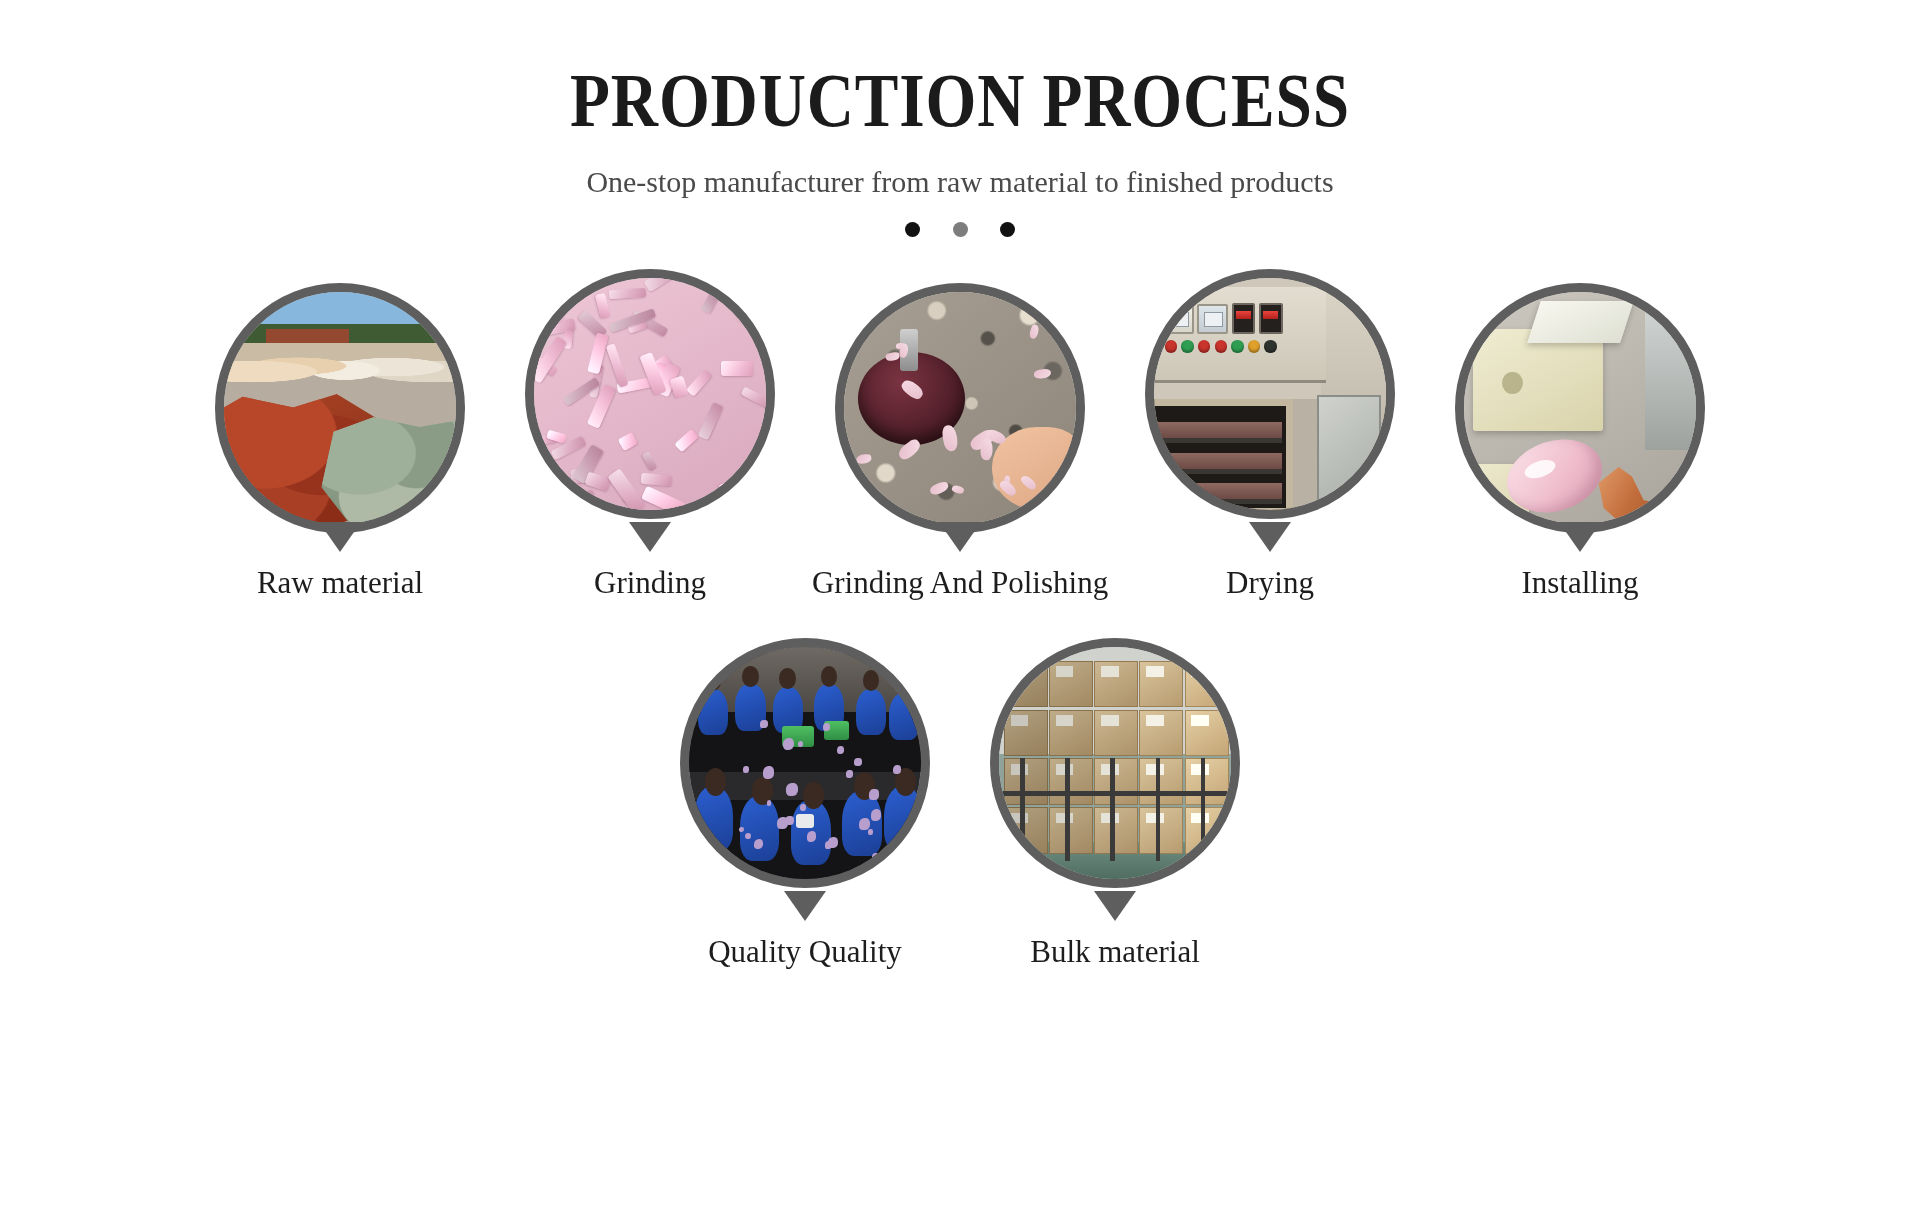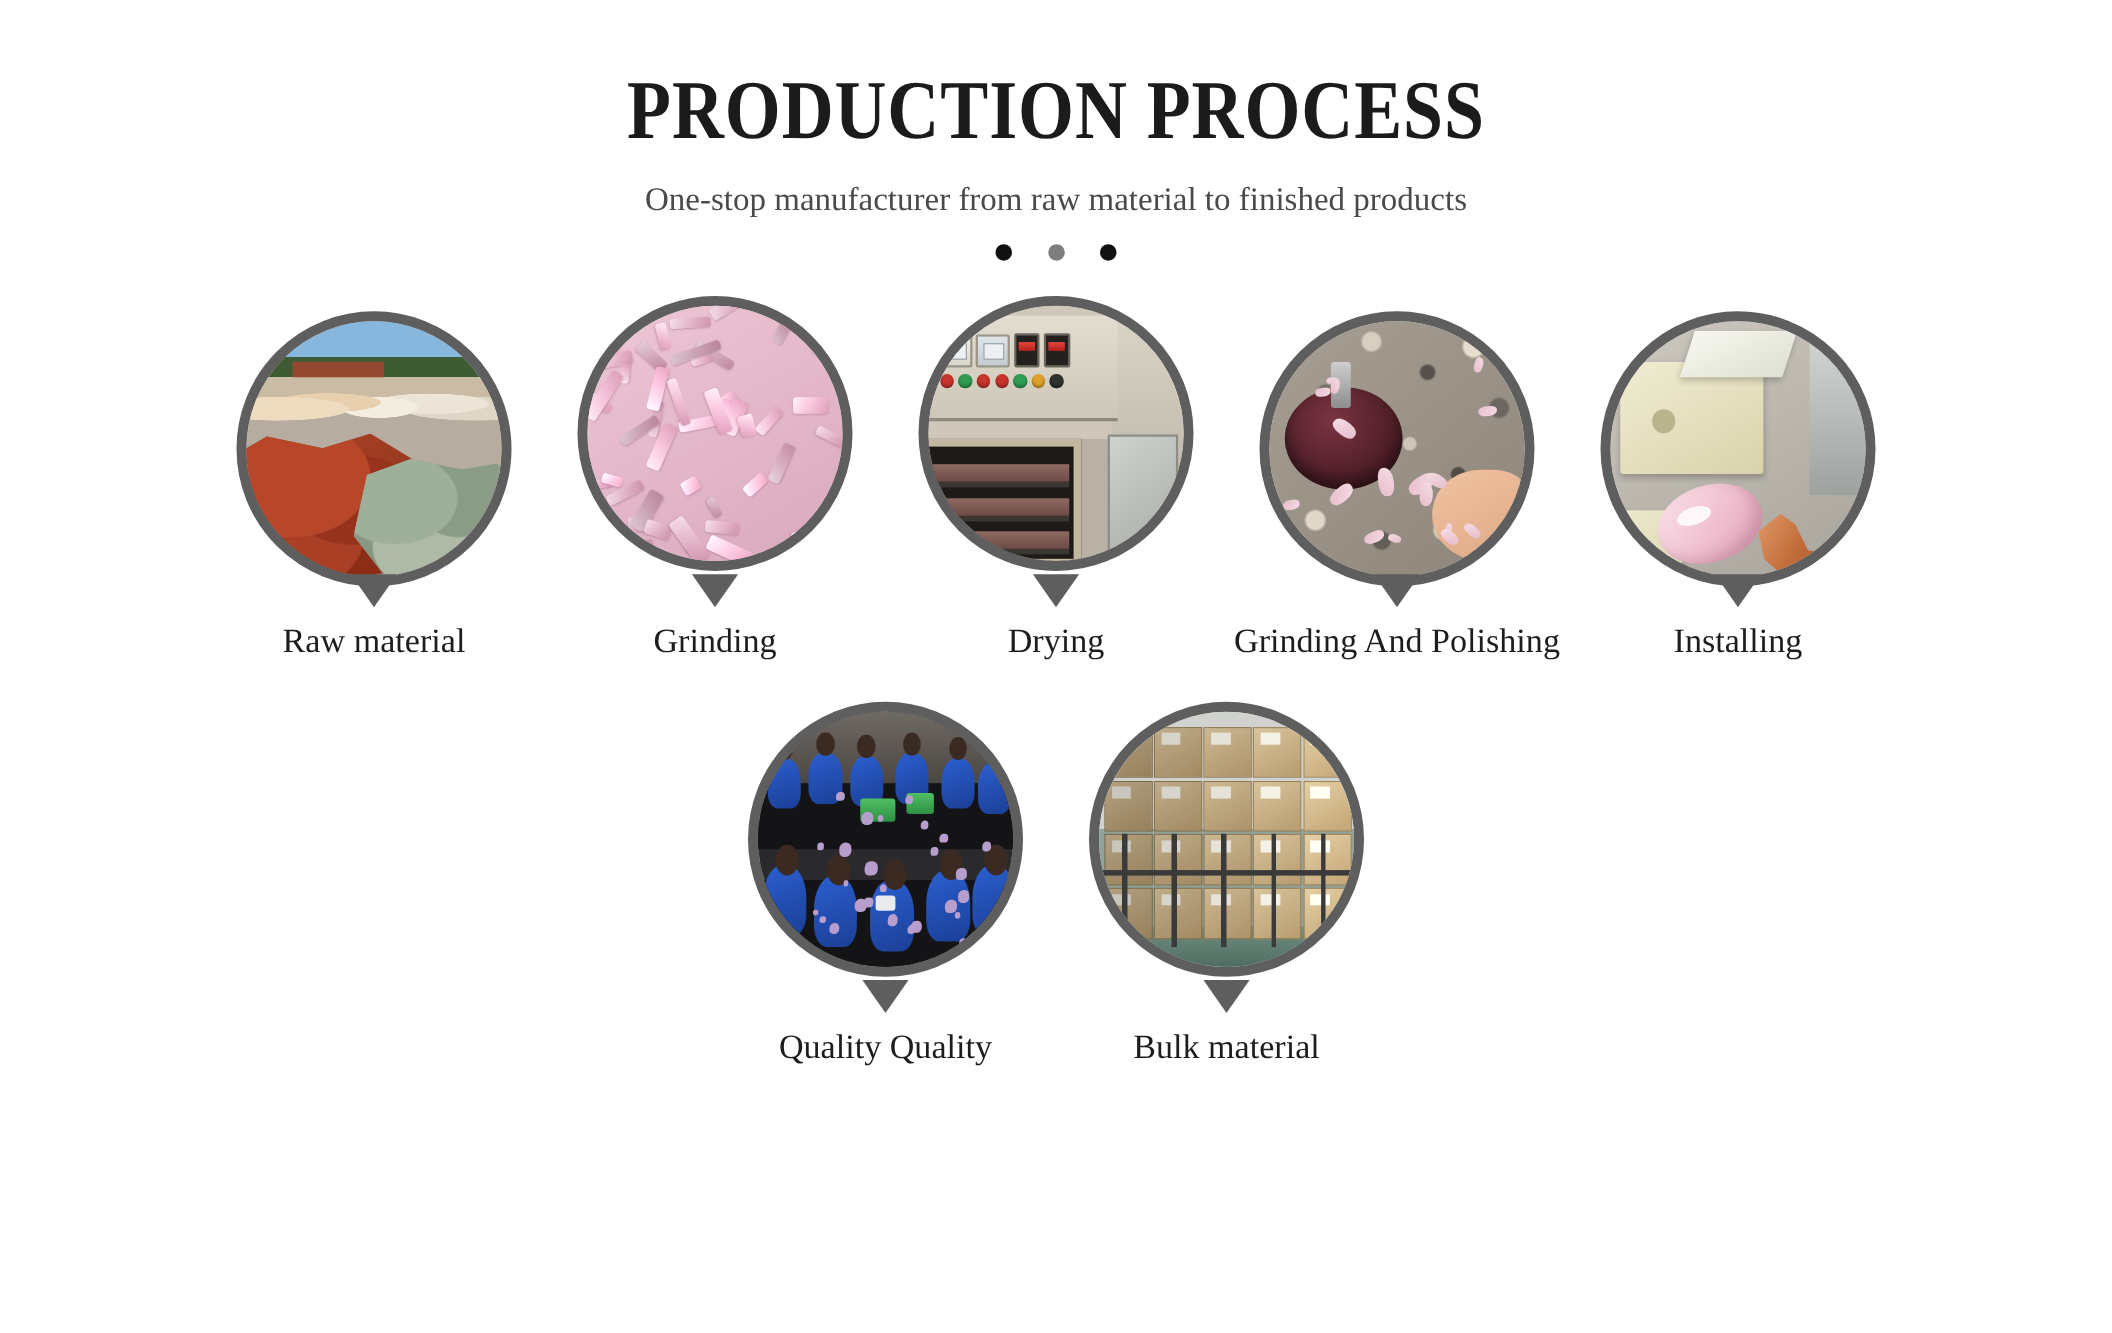--- a/index.html
+++ b/index.html
@@ -336,20 +336,51 @@
             <i style="width: 46.1534px; height: 14.6359px; left: 30.2296%; top: 88.5983%; transform: rotate(54.4722deg); filter: brightness(0.995386);"></i>
             <i style="width: 18.9281px; height: 9.47355px; left: 5.40192%; top: 66.3941%; transform: rotate(15.8935deg); filter: brightness(1.15013);"></i>
             <i style="width: 25.3879px; height: 10.4686px; left: 24.0928%; top: 9.93064%; transform: rotate(75.6481deg); filter: brightness(1.05339);"></i>
             <i style="width: 42.8662px; height: 12.9545px; left: 19.6355%; top: 52.5412%; transform: rotate(-66.2639deg); filter: brightness(1.0785);"></i>
           </div>
       </div>
       <div class="pointer"></div>
       <div class="caption">Grinding</div>
     </div>
 
+    <div class="step">
+      <div class="badge">
+        <div class="art art-grind" id="grind-art">
+          <div class="grit"></div>
+          <div class="wheel"></div>
+          <div class="spindle"></div>
+          <div class="hand"></div>
+        <span class="chip" style="width: 25.5018px; height: 14.026px; left: 54.4369%; top: 60.8877%; transform: rotate(148.37deg);"></span>
+            <span class="chip" style="width: 22.7712px; height: 12.5242px; left: 24.4438%; top: 39.3185%; transform: rotate(40.4282deg);"></span>
+            <span class="chip" style="width: 13.6538px; height: 7.50957px; left: 17.924%; top: 26.4571%; transform: rotate(173.968deg);"></span>
+            <span class="chip" style="width: 18.6927px; height: 10.281px; left: 37.149%; top: 82.5011%; transform: rotate(160.101deg);"></span>
+            <span class="chip" style="width: 25.8387px; height: 14.2113px; left: 40.0942%; top: 59.7961%; transform: rotate(83.2708deg);"></span>
+            <span class="chip" style="width: 10.0052px; height: 5.50287px; left: 22.2164%; top: 21.947%; transform: rotate(1.2554deg);"></span>
+            <span class="chip" style="width: 11.2911px; height: 6.2101px; left: 67.5649%; top: 80.2626%; transform: rotate(105.166deg);"></span>
+            <span class="chip" style="width: 15.8691px; height: 8.72802px; left: 1.22611%; top: 15.5329%; transform: rotate(99.4468deg);"></span>
+            <span class="chip" style="width: 23.5418px; height: 12.948px; left: 23.1014%; top: 65.1406%; transform: rotate(141.876deg);"></span>
+            <span class="chip" style="width: 13.9635px; height: 7.67993px; left: 23.0177%; top: 23.5056%; transform: rotate(103.564deg);"></span>
+            <span class="chip" style="width: 19.5292px; height: 10.7411px; left: 61.1728%; top: 59.8623%; transform: rotate(28.956deg);"></span>
+            <span class="chip" style="width: 16.9303px; height: 9.31167px; left: 81.9123%; top: 33.3713%; transform: rotate(175.829deg);"></span>
+            <span class="chip" style="width: 21.3767px; height: 11.7572px; left: 56.841%; top: 65.5634%; transform: rotate(95.2955deg);"></span>
+            <span class="chip" style="width: 15.4856px; height: 8.51708px; left: 5.26768%; top: 70.1177%; transform: rotate(171.799deg);"></span>
+            <span class="chip" style="width: 16.8373px; height: 9.26052px; left: 75.9824%; top: 79.9723%; transform: rotate(43.1165deg);"></span>
+            <span class="chip" style="width: 12.1973px; height: 6.70849px; left: 46.368%; top: 83.7694%; transform: rotate(20.3603deg);"></span>
+            <span class="chip" style="width: 14.4049px; height: 7.92272px; left: 78.844%; top: 15.6323%; transform: rotate(107.975deg);"></span>
+            <span class="chip" style="width: 17.9295px; height: 9.86122px; left: 66.6452%; top: 82.2771%; transform: rotate(43.7369deg);"></span>
+          </div>
+      </div>
+      <div class="pointer"></div>
+      <div class="caption">Grinding And Polishing</div>
+    </div>
+
     <div class="step lift">
       <div class="badge">
         <div class="art art-dry">
           <div class="wall"></div>
           <div class="panel">
             <div class="meter m1"></div>
             <div class="meter m2"></div>
             <div class="disp d1"></div>
             <div class="disp d2"></div>
             <div class="lamps" id="dry-lamps">
@@ -365,51 +396,20 @@
           <div class="cab">
             <div class="tray t1"></div>
             <div class="tray t2"></div>
             <div class="tray t3"></div>
           </div>
           <div class="door"></div>
         </div>
       </div>
       <div class="pointer"></div>
       <div class="caption">Drying</div>
-    </div>
-
-    <div class="step">
-      <div class="badge">
-        <div class="art art-grind" id="grind-art">
-          <div class="grit"></div>
-          <div class="wheel"></div>
-          <div class="spindle"></div>
-          <div class="hand"></div>
-        <span class="chip" style="width: 25.5018px; height: 14.026px; left: 54.4369%; top: 60.8877%; transform: rotate(148.37deg);"></span>
-            <span class="chip" style="width: 22.7712px; height: 12.5242px; left: 24.4438%; top: 39.3185%; transform: rotate(40.4282deg);"></span>
-            <span class="chip" style="width: 13.6538px; height: 7.50957px; left: 17.924%; top: 26.4571%; transform: rotate(173.968deg);"></span>
-            <span class="chip" style="width: 18.6927px; height: 10.281px; left: 37.149%; top: 82.5011%; transform: rotate(160.101deg);"></span>
-            <span class="chip" style="width: 25.8387px; height: 14.2113px; left: 40.0942%; top: 59.7961%; transform: rotate(83.2708deg);"></span>
-            <span class="chip" style="width: 10.0052px; height: 5.50287px; left: 22.2164%; top: 21.947%; transform: rotate(1.2554deg);"></span>
-            <span class="chip" style="width: 11.2911px; height: 6.2101px; left: 67.5649%; top: 80.2626%; transform: rotate(105.166deg);"></span>
-            <span class="chip" style="width: 15.8691px; height: 8.72802px; left: 1.22611%; top: 15.5329%; transform: rotate(99.4468deg);"></span>
-            <span class="chip" style="width: 23.5418px; height: 12.948px; left: 23.1014%; top: 65.1406%; transform: rotate(141.876deg);"></span>
-            <span class="chip" style="width: 13.9635px; height: 7.67993px; left: 23.0177%; top: 23.5056%; transform: rotate(103.564deg);"></span>
-            <span class="chip" style="width: 19.5292px; height: 10.7411px; left: 61.1728%; top: 59.8623%; transform: rotate(28.956deg);"></span>
-            <span class="chip" style="width: 16.9303px; height: 9.31167px; left: 81.9123%; top: 33.3713%; transform: rotate(175.829deg);"></span>
-            <span class="chip" style="width: 21.3767px; height: 11.7572px; left: 56.841%; top: 65.5634%; transform: rotate(95.2955deg);"></span>
-            <span class="chip" style="width: 15.4856px; height: 8.51708px; left: 5.26768%; top: 70.1177%; transform: rotate(171.799deg);"></span>
-            <span class="chip" style="width: 16.8373px; height: 9.26052px; left: 75.9824%; top: 79.9723%; transform: rotate(43.1165deg);"></span>
-            <span class="chip" style="width: 12.1973px; height: 6.70849px; left: 46.368%; top: 83.7694%; transform: rotate(20.3603deg);"></span>
-            <span class="chip" style="width: 14.4049px; height: 7.92272px; left: 78.844%; top: 15.6323%; transform: rotate(107.975deg);"></span>
-            <span class="chip" style="width: 17.9295px; height: 9.86122px; left: 66.6452%; top: 82.2771%; transform: rotate(43.7369deg);"></span>
-          </div>
-      </div>
-      <div class="pointer"></div>
-      <div class="caption">Grinding And Polishing</div>
     </div>
 
     <div class="step">
       <div class="badge">
         <div class="art art-inst">
           <div class="shelf"></div>
           <div class="blk b1"></div>
           <div class="blk b2"></div>
           <div class="blk b3"></div>
           <div class="roller"></div>

